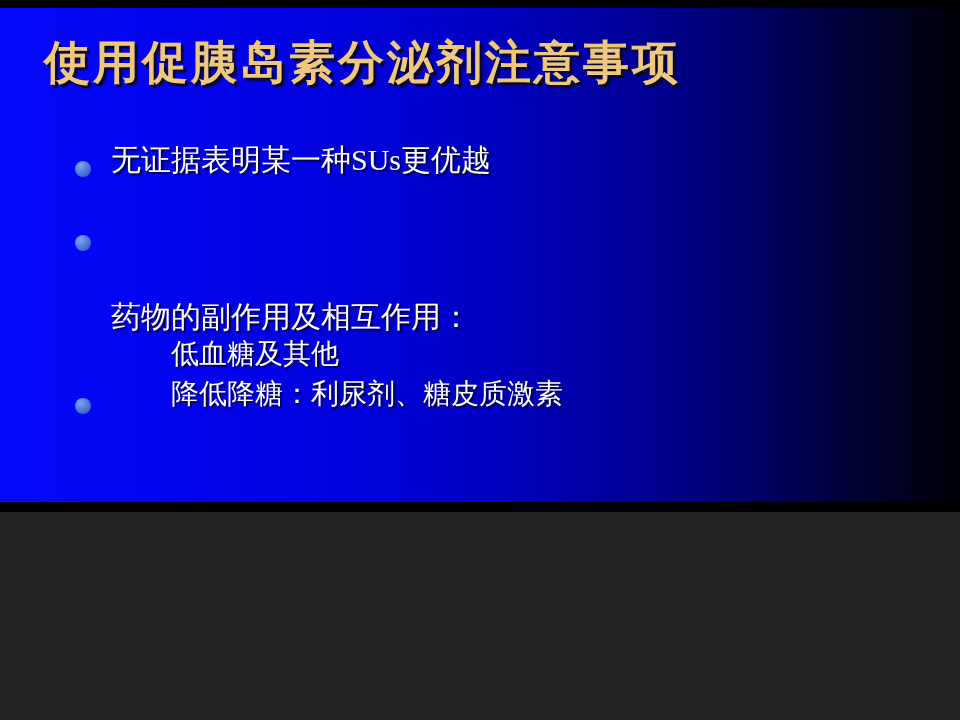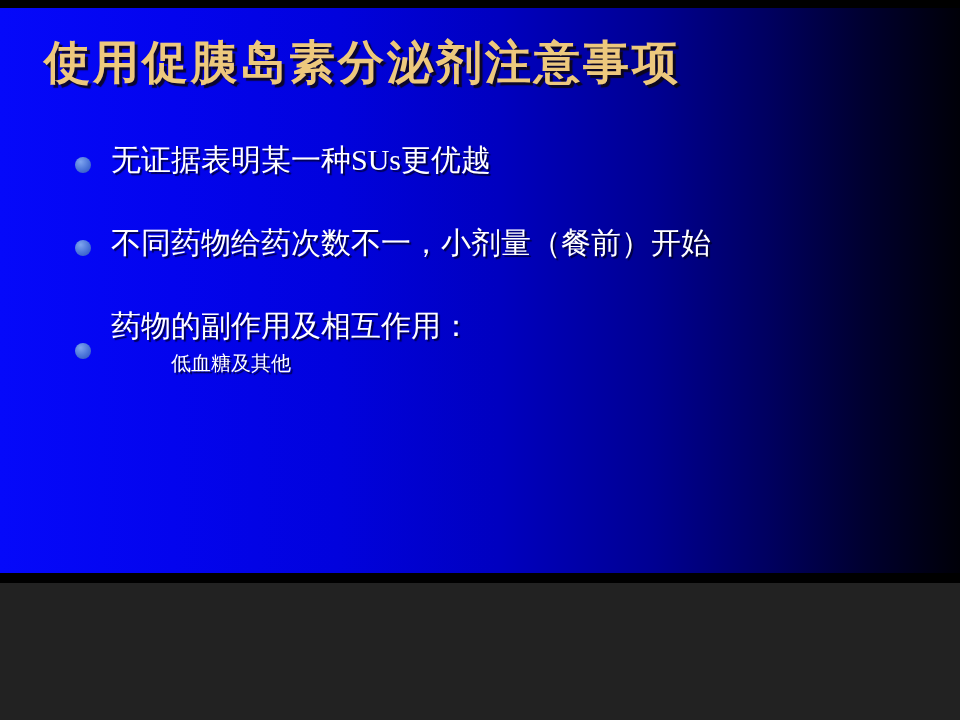--- a/index.html
+++ b/index.html
@@ -1,18 +1,18 @@
 <!DOCTYPE html>
 <html><head>
 <meta charset="utf-8">
 <style>
   html,body { margin:0; padding:0; background:#222; }
   .slide {
     position:relative;
-    width:960px; height:583px;
+    width:960px; height:512px;
     margin:0 auto;
     overflow:hidden;
     background:linear-gradient(90deg,
       #0509fa 0%, #0304ee 18%, #0102dd 35%,
       #0000c0 52%, #000092 68%, #000060 80%,
       #000030 90%, #000008 100%);
     font-family:"Liberation Serif","DejaVu Serif",serif;
   }
   .black-bar { position:absolute; left:0; width:100%; background:#000; }
   .black-bar.top { top:0; height:8px; }
@@ -21,38 +21,38 @@
   .title {
     position:absolute; left:44px; top:32px; margin:0;
     font-size:46px; font-weight:bold; letter-spacing:3px;
     color:#edc87d;
     text-shadow:3px 3px 1px rgba(15,8,0,0.8);
     white-space:nowrap;
   }
 
   .content { position:absolute; left:75px; top:142px; right:10px; }
 
-  .bullet-item { display:flex; align-items:center; margin-bottom:48px; }
+  .bullet-item { display:flex; align-items:flex-end; margin-bottom:48px; }
   .bullet-item:last-child { margin-bottom:0;margin-top:24px; }
 
   .dot {
     flex:none; width:16px; height:16px; border-radius:50%;
     margin:10px 20px 0 0;
     background:radial-gradient(circle at 35% 30%, #7fa5ef 0%, #4b74d8 55%, #2c50b8 100%);
   }
 
   .bullet-body { min-width:0; }
 
   .bullet-text {
     color:#ffffff; font-size:30px; line-height:35px;
     text-shadow:2px 2px 1px rgba(0,0,0,0.65);
   }
 
   .sub-line {
-    color:#ffffff; font-size:20px; line-height:40px;
+    color:#ffffff; font-size:28px; line-height:40px;
     margin-left:60px;
     text-shadow:2px 2px 1px rgba(0,0,0,0.65);
   }
 </style>
 </head>
 <body>
 
 <div class="slide">
   <div class="black-bar top"></div>
 
@@ -63,30 +63,28 @@
     <div class="bullet-item">
       <span class="dot"></span>
       <div class="bullet-body">
         <div class="bullet-text">无证据表明某一种SUs更优越</div>
       </div>
     </div>
 
 
     <div class="bullet-item">
       <span class="dot"></span>
-      <div class="bullet-body">
-        <div class="bullet-text">不同药物给药次数不一，小剂量（餐前）开始</div>
-      </div>
     </div>
 
 
     <div class="bullet-item">
       <span class="dot"></span>
       <div class="bullet-body">
         <div class="bullet-text">药物的副作用及相互作用：</div>
         <div class="sub-line">低血糖及其他</div>
+        <div class="sub-line">降低降糖：利尿剂、糖皮质激素</div>
       </div>
     </div>
 
   </div>
 
   <div class="black-bar bottom"></div>
 </div>
 
 </body></html>

